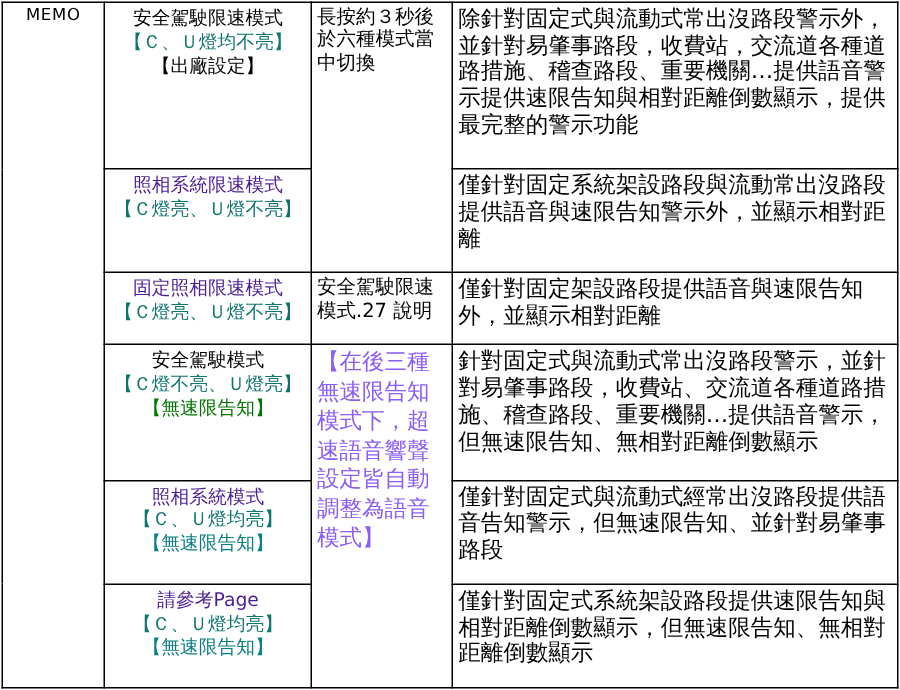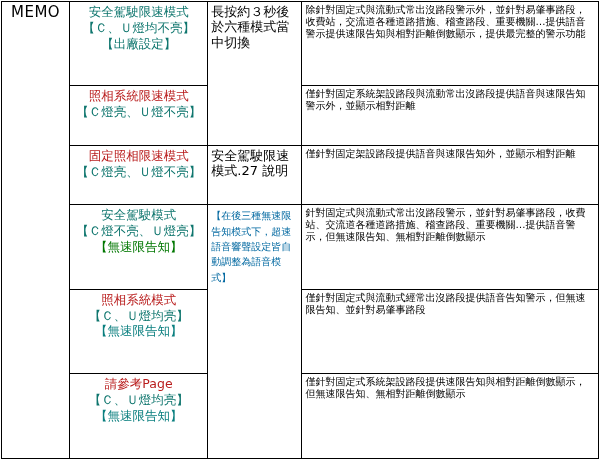--- a/index.html
+++ b/index.html
@@ -26,46 +26,46 @@
   }
   
   col.c-label{width:68px;}
   col.c-mode{width:138px;}
   col.c-mid{width:94px;}
   col.c-desc{width:296px;}
 
   .label-cell{
     text-align:center;
     vertical-align:middle;
-    font-size:15px;
+    font-size:11px;
     letter-spacing:0.5px;
   }
   .mode-cell{
     text-align:center;
     padding-top:4px;
   }
   .mode-cell div{margin:1px 0;}
   .mid-cell{
     font-size:13px;
     line-height:1.45;
     vertical-align:top;
     padding-top:4px;
   }
   .desc-cell{
-    font-size:10px;
+    font-size:15px;
     line-height:1.3;
     text-align:left;
   }
-  .blue{color:#0f766e;}
+  .blue{color:#000000;}
   .red{color:#0f766e;}
   .green{color:#007700;}
   .teal{color:#0a7f7f;}
-  .black{color:#b91c1c;}
+  .black{color:#4c1d95;}
   .nowrap{white-space:nowrap;}
-  .mid-blue{color:#0369a1;font-size:10px;line-height:1.3;}
+  .mid-blue{color:#8b5cf6;font-size:15px;line-height:1.3;}
 </style>
 </head>
 <body>
 
 <table class="memo">
   <colgroup>
     <col class="c-label">
     <col class="c-mode">
     <col class="c-mid">
     <col class="c-desc">

